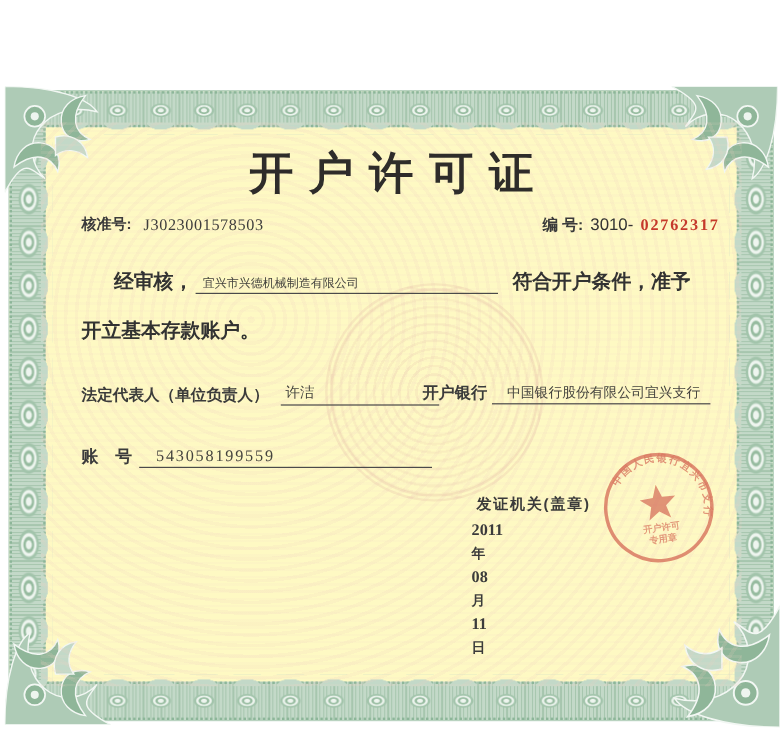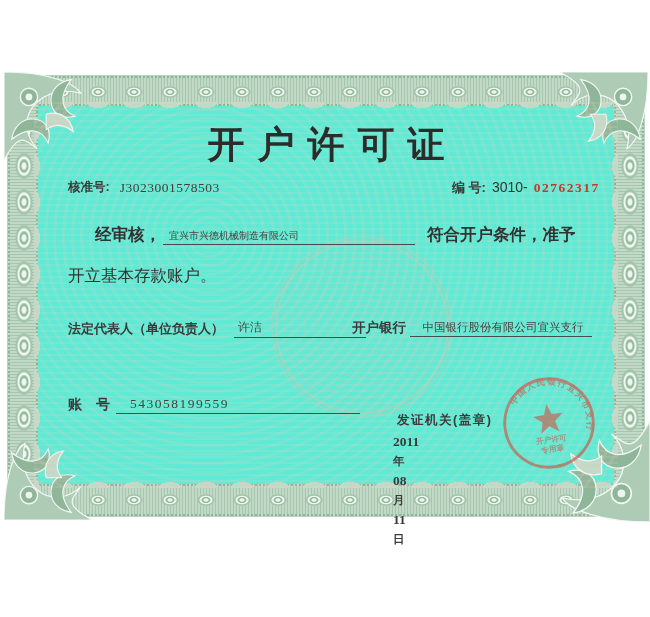--- a/index.html
+++ b/index.html
@@ -1,21 +1,21 @@
 <!DOCTYPE html>
 <html><head>
 <meta charset="utf-8">
 <style>
   html,body{margin:0;padding:0;background:#ffffff;}
   body{width:650px;height:617px;position:relative;overflow:hidden;
        font-family:"Liberation Sans",sans-serif;color:#333;}
 
   
-  .cert{position:absolute;left:8px;top:76px;width:636px;height:440px;
-        background:#5eead4;box-shadow:0 0 0 1px #b9d3c0;}
+  .cert{position:absolute;left:8px;top:76px;width:636px;height:524px;
+        background:#fef9c3;box-shadow:0 0 0 1px #b9d3c0;}
 
   
   .band{position:absolute;background-color:#c3d9c8;}
   .band.h{left:0;right:0;height:26px;
     background-image:
       radial-gradient(ellipse 15px 10px at 18px 14px,#eef5ef 0 2px,#96bb9f 3px 4px,#eef5ef 5px 6px,#a2c4ab 7px 8px,rgba(0,0,0,0) 9px),
       repeating-linear-gradient(90deg,rgba(143,182,153,.55) 0 1px,rgba(0,0,0,0) 1px 3px);
     background-size:36px 100%,auto;
     border-top:2px dotted #8db699;border-bottom:2px dotted #8db699;}
   .band.top{top:0;}
@@ -74,28 +74,28 @@
   .row-serial{top:103px;left:444px;font-size:13px;display:flex;align-items:baseline;gap:6px;}
   .serial-prefix{font-size:14px;color:#333;}
   .serial-number{font-family:"Liberation Serif","DejaVu Serif",serif;font-size:13.5px;
     color:#c5392b;letter-spacing:1.5px;font-weight:bold;}
 
   .body1{left:87px;top:148px;display:flex;align-items:flex-end;}
   .b-big{font-size:16.5px;font-weight:bold;color:#323232;white-space:nowrap;}
   .fill-line{border-bottom:1px solid #4a4a4a;display:inline-block;
     font-family:"Liberation Serif","DejaVu Serif",serif;color:#45443f;}
   .company-line{width:246px;font-size:10px;padding:0 0 1px 6px;margin:0 12px 1px 2px;}
-  .body2{left:60px;top:189px;font-size:16.5px;font-weight:normal;color:#323232;}
+  .body2{left:60px;top:189px;font-size:16.5px;font-weight:bold;color:#323232;}
 
   .row-legal{left:60px;top:243px;display:flex;align-items:flex-end;font-size:13px;}
   .legal-line{width:128px;font-size:12px;padding:0 0 1px 4px;margin-left:10px;font-family:Liberation Mono, monospace;}
   .row-bank{left:344px;top:243px;display:flex;align-items:flex-end;font-size:13.5px;}
   .bank-line{width:178px;font-size:11.5px;padding:0 0 1px 4px;margin-left:4px;text-align:center;}
 
-  .row-account{left:60px;top:296px;display:flex;align-items:flex-end;font-size:14px;margin-top:24px;}
+  .row-account{left:60px;top:296px;display:flex;align-items:flex-end;font-size:14px;}
   .account-line{width:230px;font-size:13.5px;letter-spacing:1.5px;padding:0 0 1px 14px;margin-left:6px;}
 
   .issuer{left:389px;top:336px;font-size:12.5px;font-weight:bold;letter-spacing:1.5px;color:#3b3b3b;}
   .dateline{left:385px;top:358px;display:flex;align-items:flex-start;gap:4px;color:#3b3b3b;flex-direction:column;}
   .d-num{font-family:"Liberation Serif","DejaVu Serif",serif;font-size:13.5px;font-weight:bold;}
   .d-unit{font-size:11.5px;font-weight:bold;}
 
   .seal{left:491px;top:297px;width:100px;height:100px;opacity:.78;transform:rotate(-8deg);}
 </style>
 </head>

